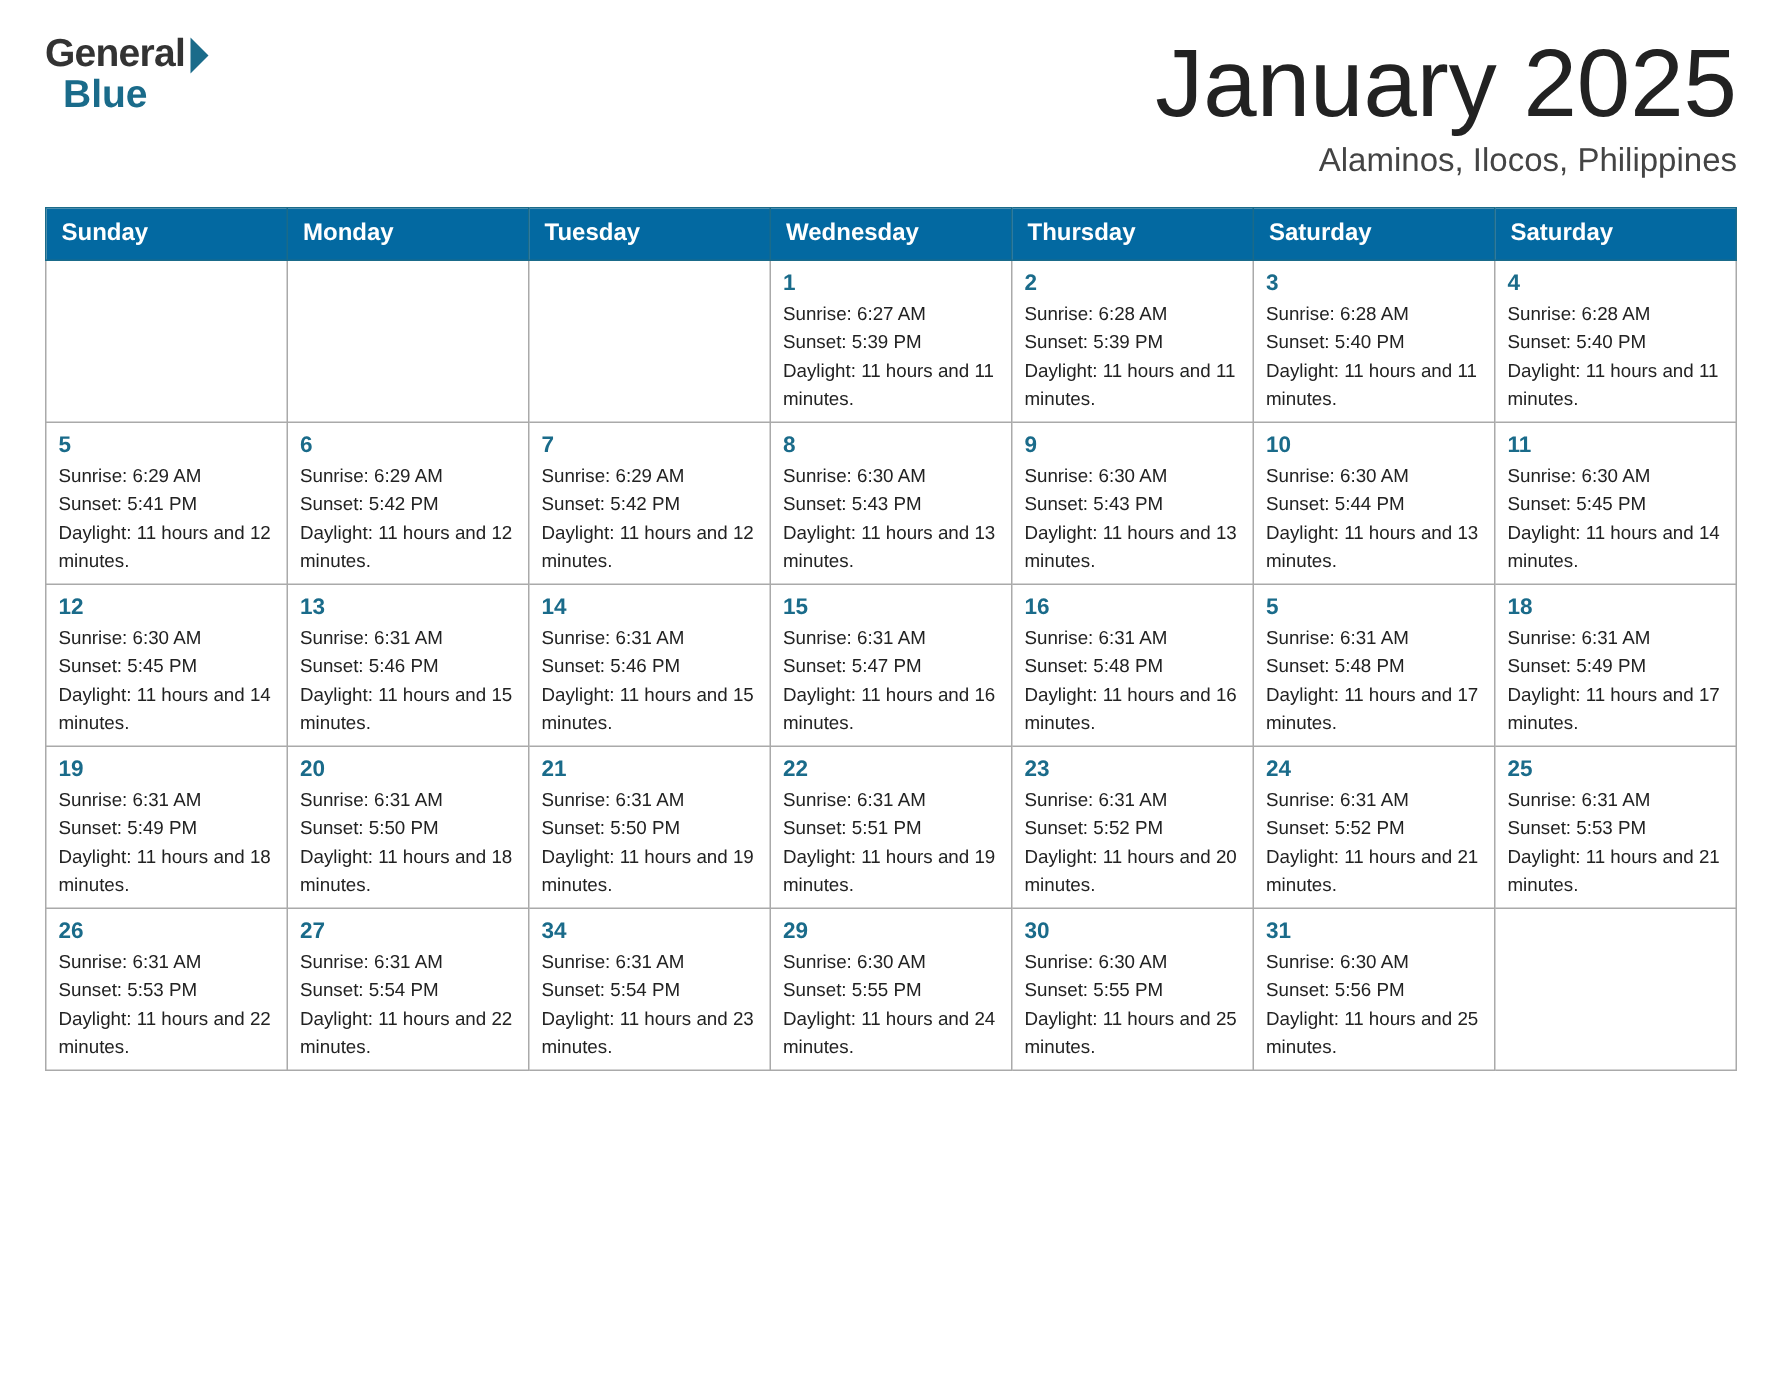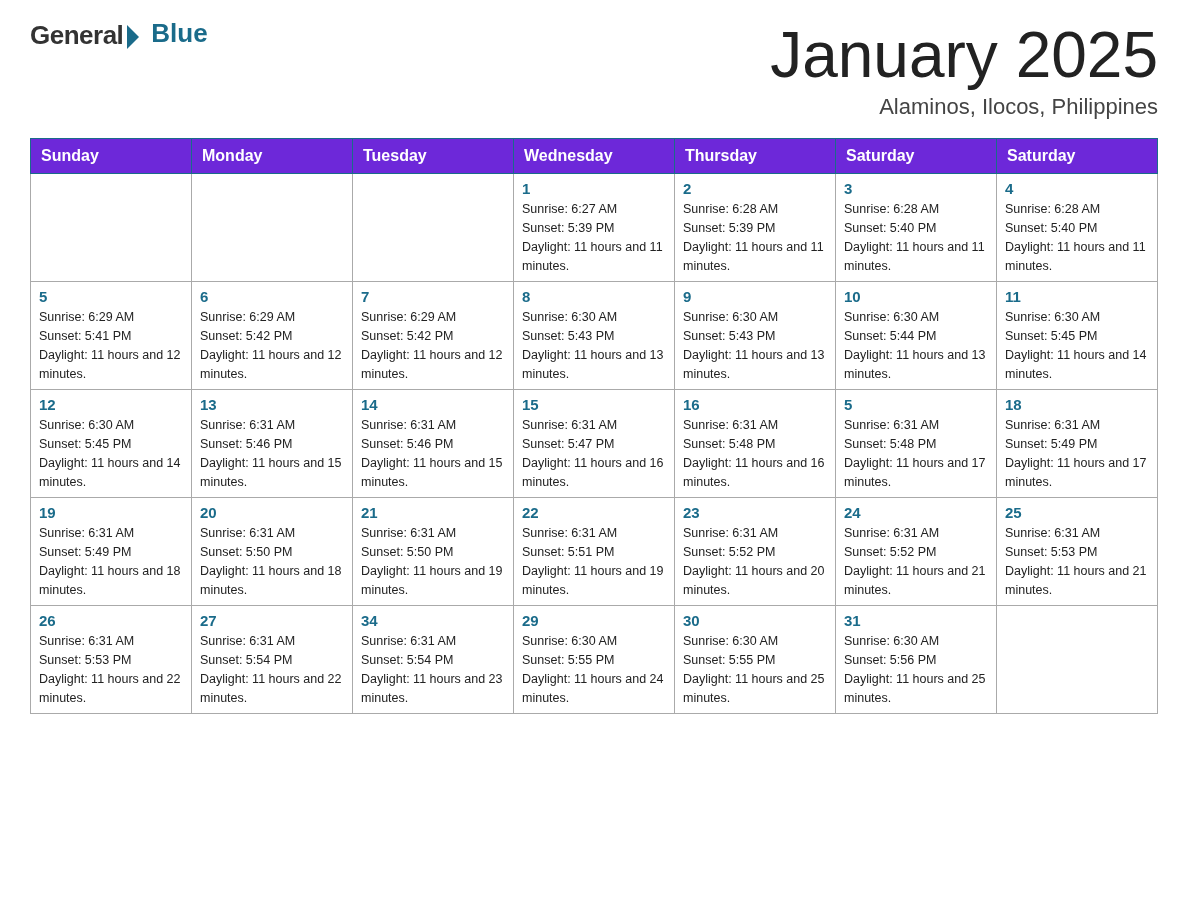--- a/index.html
+++ b/index.html
@@ -11,22 +11,22 @@
       padding: 20px 30px;
     }
     .header {
       display: flex;
       justify-content: space-between;
       align-items: flex-start;
       margin-bottom: 18px;
     }
     .logo {
       display: flex;
-      flex-direction: row;
-      align-items: center;
+      flex-direction: column;
+      align-items: flex-start;
     }
     .logo-top {
       display: flex;
       align-items: center;
     }
     .logo-general {
       font-size: 26px;
       font-weight: bold;
       color: #333;
       letter-spacing: -0.5px;
@@ -60,21 +60,21 @@
       font-size: 22px;
       color: #444;
       margin-top: 4px;
     }
     .calendar {
       width: 100%;
       border-collapse: collapse;
       border: 1px solid #999;
     }
     .calendar th {
-      background: #6d28d9;
+      background: #0369a1;
       color: #fff;
       font-size: 16px;
       font-weight: bold;
       padding: 8px 10px;
       text-align: left;
       border: 1px solid #1a6b8a;
     }
     .calendar td {
       border: 1px solid #aaa;
       vertical-align: top;

